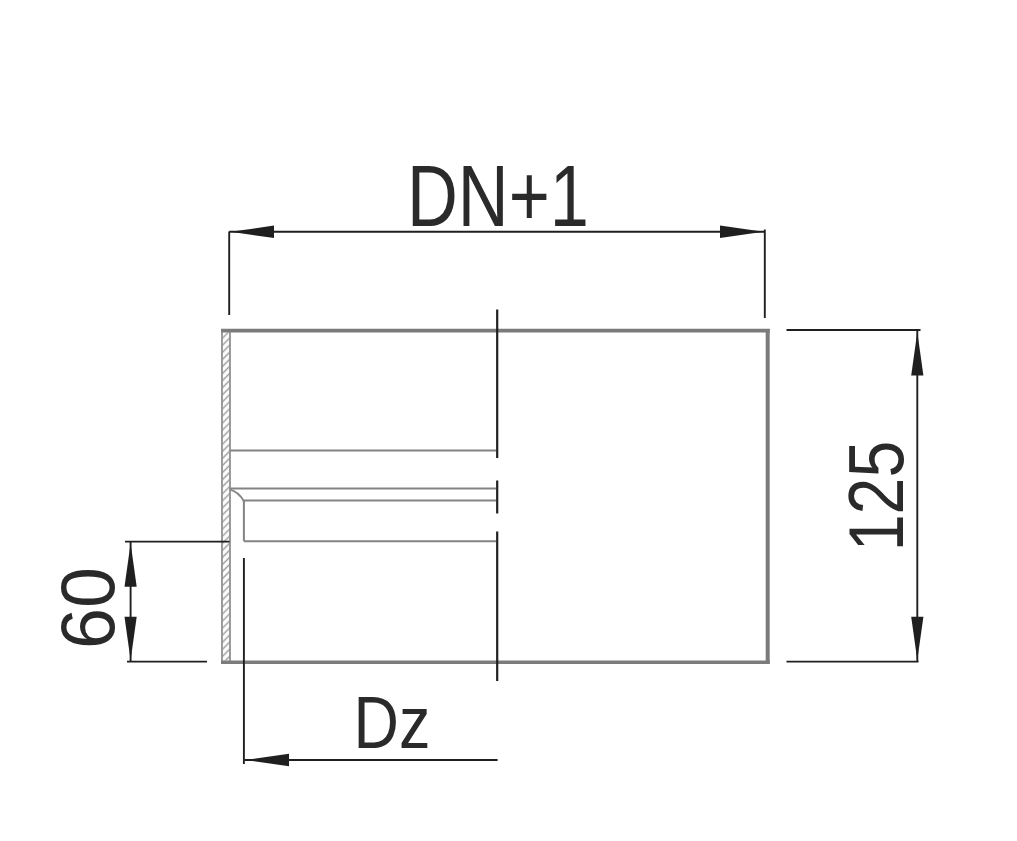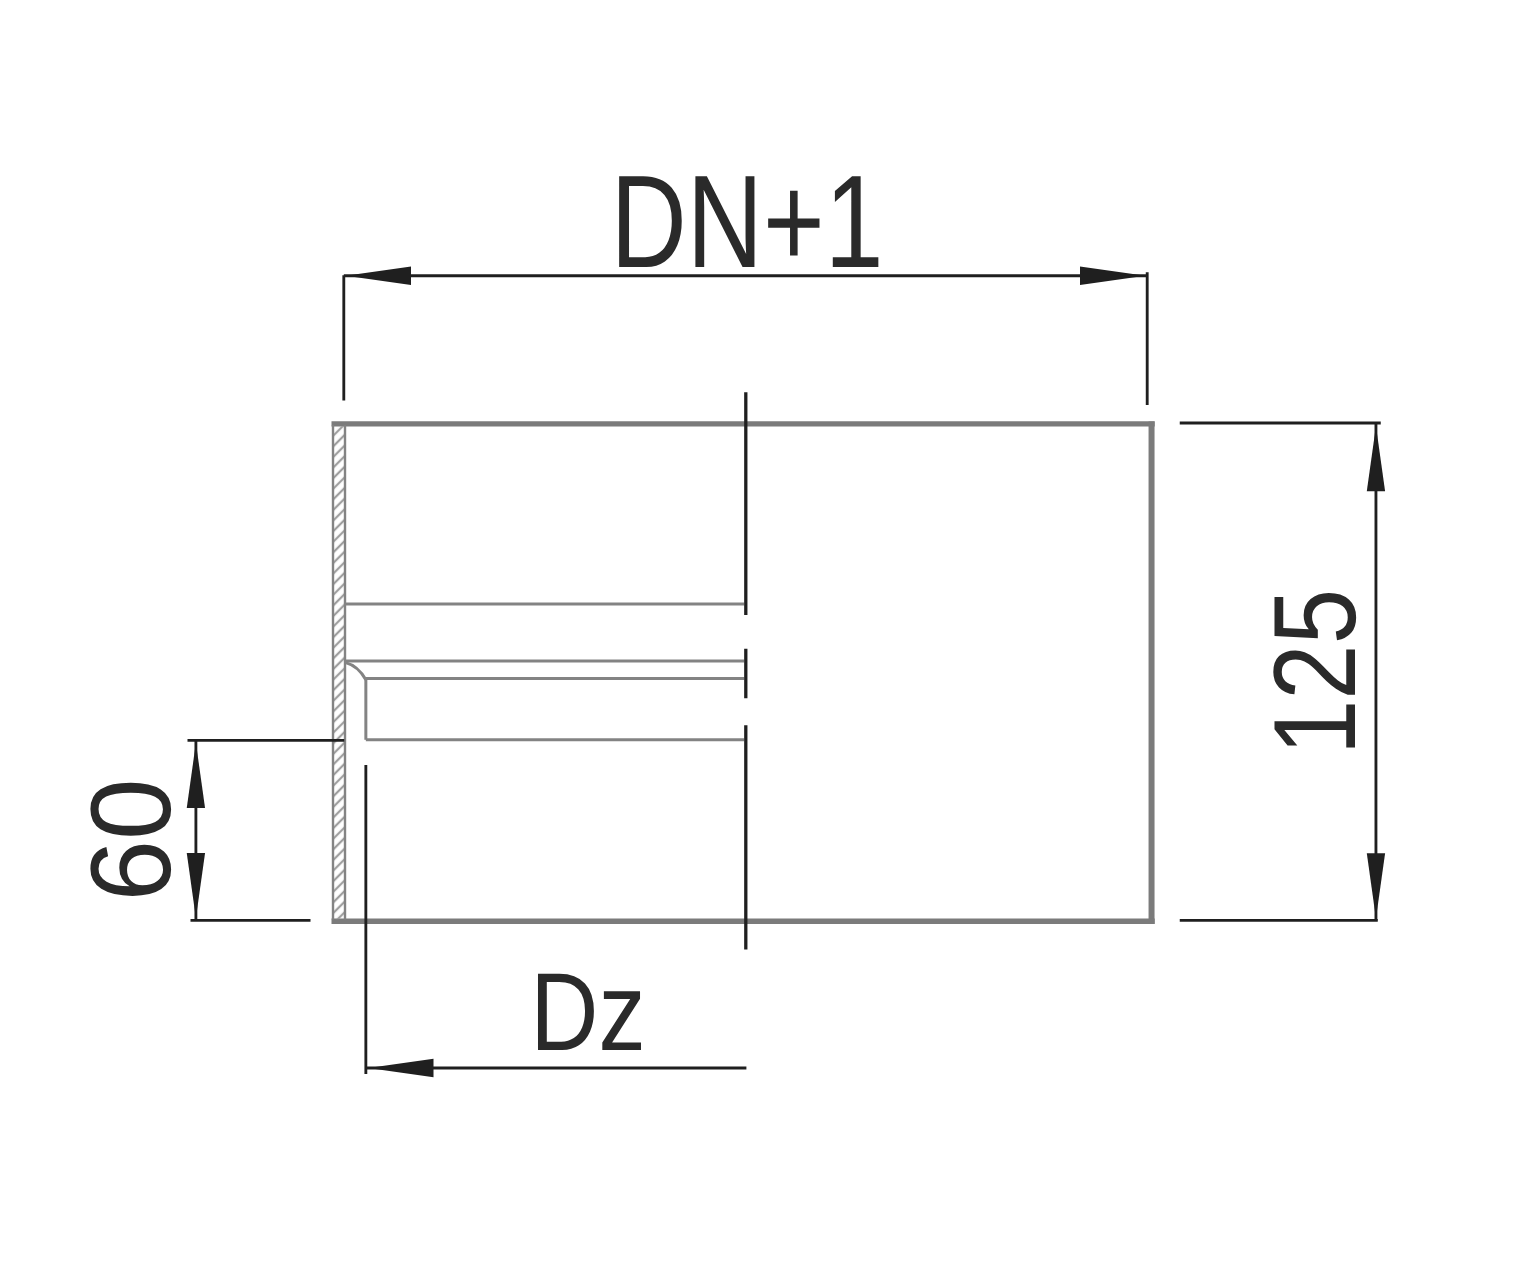--- a/index.html
+++ b/index.html
@@ -7,20 +7,21 @@
     padding: 0;
     background: var(--background, #ffffff);
     font-family: "Liberation Sans", sans-serif;
   }
   .canvas {
     position: relative;
     width: 1017px;
     height: 747px;
     background: var(--background, #ffffff);
     overflow: hidden;
+    margin-top: 48px;
   }
   svg.draw {
     position: absolute;
     left: 0;
     top: 0;
   }
   
   .edge   { stroke: var(--object-line, #7b7b7b); stroke-width: 3.6; fill: none; }
   .edge-r { stroke: var(--object-line, #7b7b7b); stroke-width: 4;   fill: none; }
   .thin   { stroke: var(--object-line-thin, #838383); stroke-width: 2; fill: none; }

